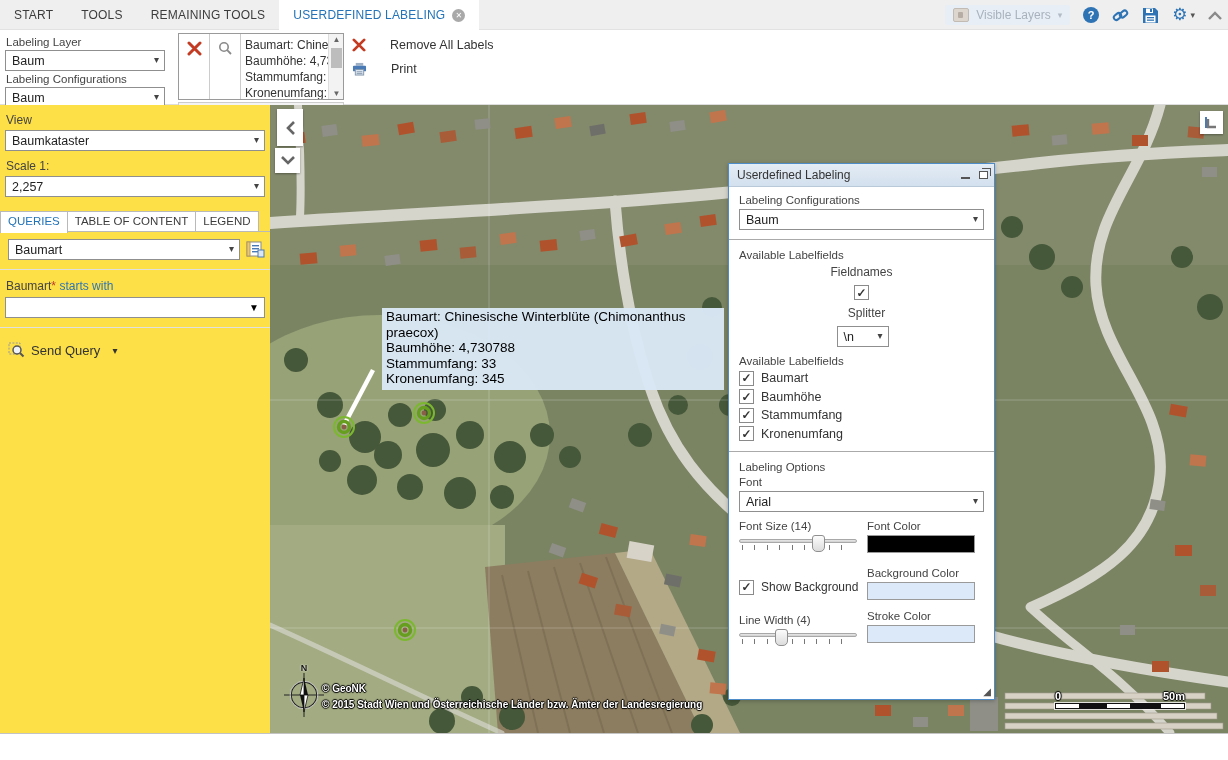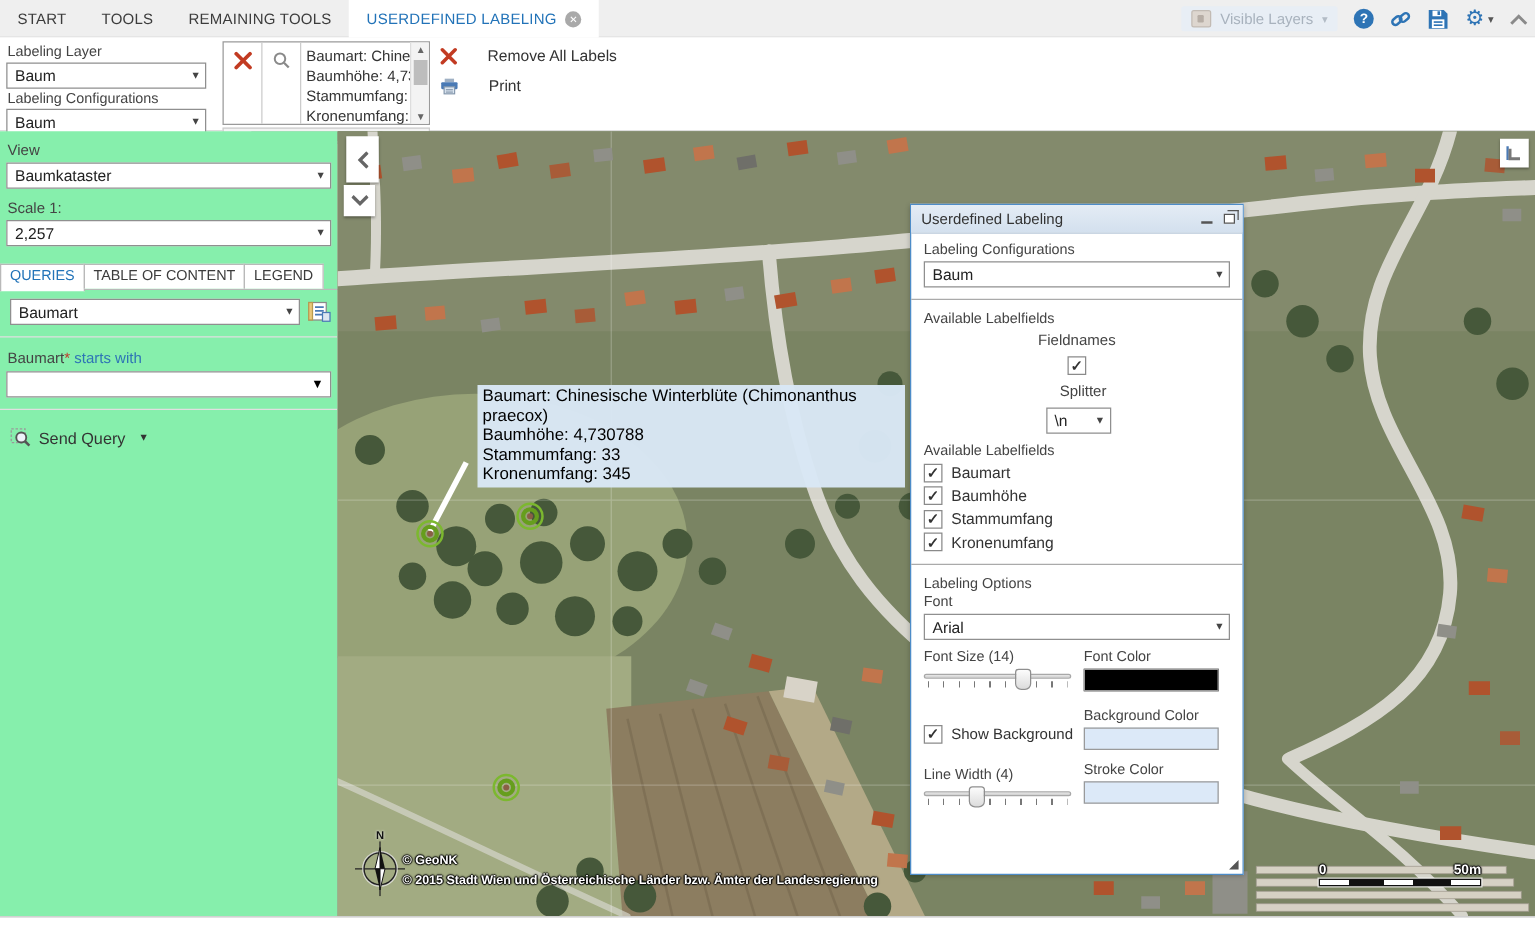--- a/index.html
+++ b/index.html
@@ -34,21 +34,21 @@
   .ll-text { flex:1; overflow:hidden; padding:3px 2px 0 4px; font-size:12px; color:#333; line-height:16px; white-space:nowrap; }
   .ll-vscroll { width:15px; border-left:1px solid #ddd; background:#f3f3f3; position:relative; }
   .ll-vscroll .thumb { position:absolute; left:2px; top:14px; width:11px; height:20px; background:#bdbdbd; }
   .ll-vscroll .arr { position:absolute; left:0; width:15px; font-size:8px; color:#666; text-align:center; }
   .ll-hscroll { position:absolute; left:178px; top:72px; width:166px; height:13px; background:#f3f3f3; border:1px solid #ccc; }
   .ll-hscroll .thumb { position:absolute; left:22px; top:2px; width:105px; height:8px; background:#bdbdbd; }
   .rb-actions { position:absolute; left:352px; top:8px; font-size:12.5px; color:#333; }
   .rb-act { display:flex; align-items:center; gap:24px; margin-bottom:10px; cursor:default; }
 
   
-  .sidebar { position:absolute; left:0; top:105px; width:270px; height:628px; background:#86efac; }
+  .sidebar { position:absolute; left:0; top:105px; width:270px; height:628px; background:#fde047; }
   .sb-label { font-size:12px; color:#444; margin:8px 0 3px 6px; }
   .sb-sel { margin:0 5px; }
   .sb-tabs { display:flex; margin-top:14px; border-bottom:1px solid #b9b9b9; height:21px; font-size:11.5px; }
   .sb-tab { border:1px solid #b9b9b9; border-bottom:none; padding:3px 7px 0 7px; color:#3c3c3c; margin-left:-1px; background:#fff; }
   .sb-tab:first-child { margin-left:0; }
   .sb-tab.active { color:#2273b8; height:22px; }
   .q-row { display:flex; align-items:center; gap:6px; margin:7px 5px 0 8px; }
   .q-sel { flex:1; }
   .sb-div { border-top:1px solid #e0e0e0; margin:9px 0; }
   .q-filter-label { font-size:12px; margin:2px 0 4px 6px; color:#444; }

